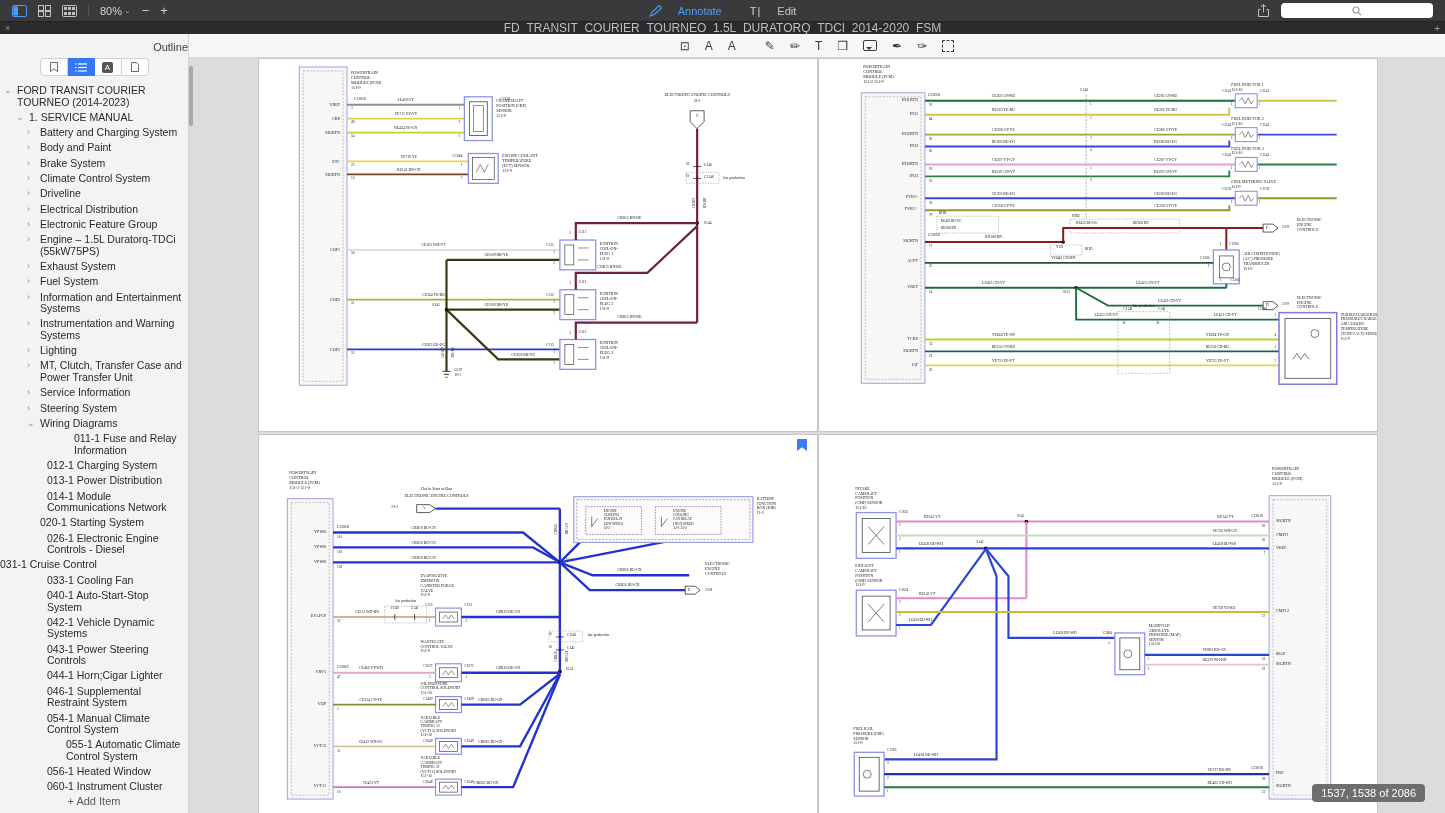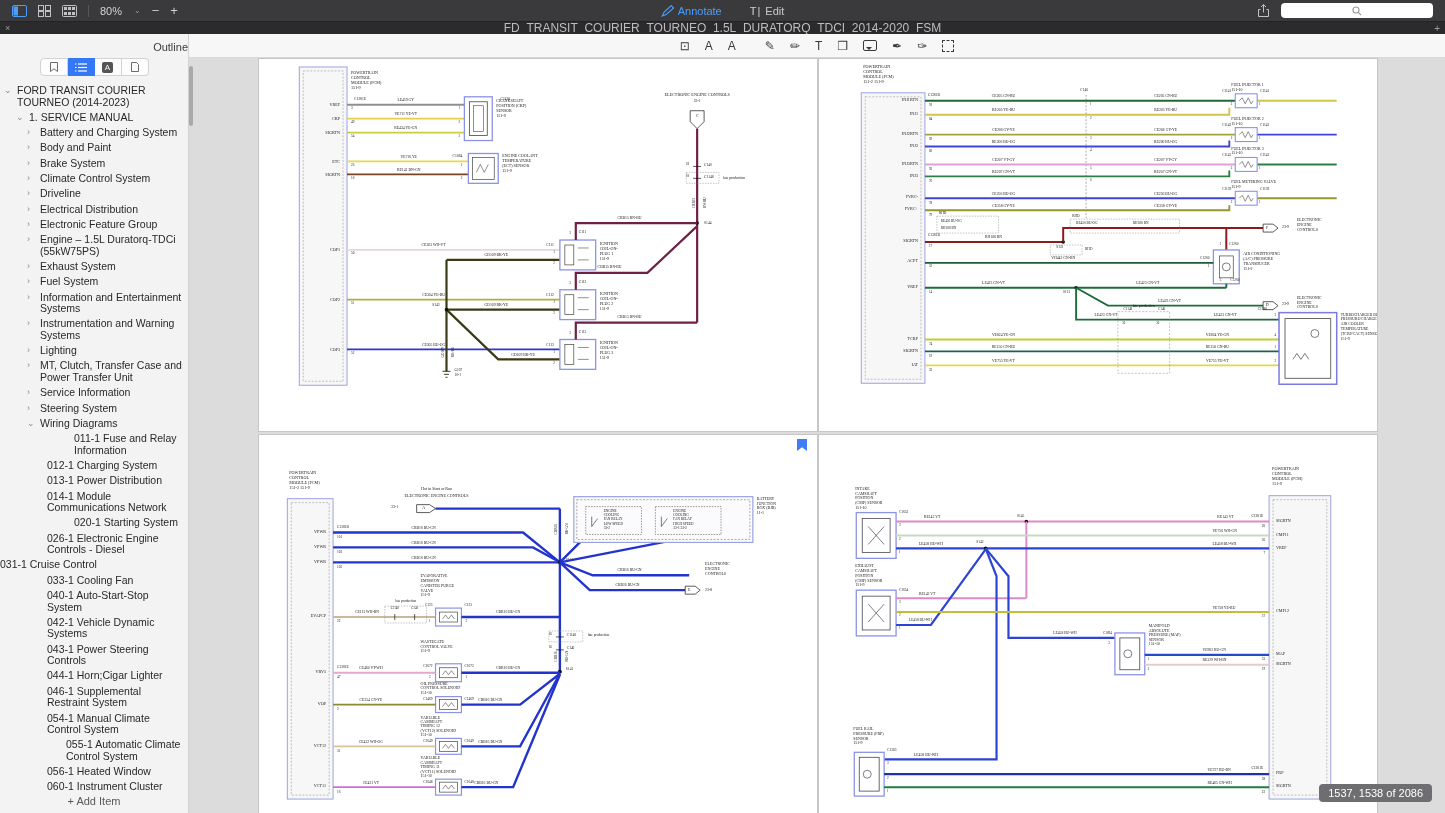--- a/index.html
+++ b/index.html
@@ -5,23 +5,23 @@
   html,body{margin:0;padding:0}
   body{width:1445px;height:813px;overflow:hidden;position:relative;
        font-family:"Liberation Sans",sans-serif;background:#dcdcdd;}
 
   
   .toolbar{position:absolute;top:0;left:0;right:0;height:21px;background:#3a3a3c;
            border-bottom:1px solid #232325;display:flex;align-items:center;color:#c9c9cb;font-size:11px;}
   .tb-left{display:flex;align-items:center;gap:11px;padding-left:12px;}
   .tb-center{position:absolute;left:50%;transform:translateX(-50%);display:flex;align-items:center;gap:28px;}
   .tb-right{margin-left:auto;display:flex;align-items:center;gap:12px;padding-right:12px;}
-  .tbtn{display:flex;align-items:center;gap:4px;cursor:default;}
+  .tbtn{display:flex;align-items:center;gap:16px;cursor:default;}
   .tb-div{width:1px;height:12px;background:#565658;}
-  .zoomlbl{display:flex;align-items:center;gap:12px;color:#d2d2d4;}
+  .zoomlbl{display:flex;align-items:center;gap:2px;color:#d2d2d4;}
   .chev{font-size:8px;color:#9a9a9c;}
   .pm{font-size:13px;color:#cfcfd1;line-height:10px;}
   .annotate{color:#4f9cf7;}
   .editT{color:#cfcfd1;font-size:11px;letter-spacing:1px;}
   .search{width:152px;height:15px;background:#ffffff;border-radius:4px;display:flex;align-items:center;justify-content:center;}
   .tabbar{position:absolute;top:22px;left:0;right:0;height:12px;background:#2b2b2d;
           display:flex;align-items:center;color:#b5b5b7;font-size:9px;}
   .tab-close{position:absolute;left:5px;color:#9a9a9c;font-size:9px;}
   .tab-title{position:absolute;left:50%;transform:translateX(-50%);color:#bdbdbf;font-size:12px;white-space:nowrap;}
   .tab-add{position:absolute;right:5px;color:#9a9a9c;font-size:10px;}
@@ -54,21 +54,21 @@
   .bubble:after{content:"";position:absolute;left:2px;bottom:-3px;border:3px solid transparent;border-top-color:#3a3a3c;}
   .dashsq{width:10px;height:10px;border:1px dashed #3a3a3c;display:inline-block;}
   .vthumb{position:absolute;left:0px;top:8px;width:4px;height:60px;background:#a9a9ab;border-radius:2px;}
   .docarea{position:absolute;top:24px;left:0;right:0;bottom:0;background:#dcdcdd;overflow:hidden;}
   .page{position:absolute;background:#fff;border:1px solid #c6c6c8;box-sizing:border-box;}
   #pTL{left:69px;top:0;width:560px;height:374px;}
   #pTR{left:629px;top:0;width:560px;height:374px;}
   #pBL{left:69px;top:376px;width:560px;height:436px;}
   #pBR{left:629px;top:376px;width:560px;height:436px;}
   .bookmark{position:absolute;left:538px;top:2px;}
-  .pageind{position:absolute;right:13px;bottom:11px;background:#6e6e70;color:#fff;font-size:11px;
+  .pageind{position:absolute;right:20px;bottom:11px;background:#6e6e70;color:#fff;font-size:11px;
            padding:3px 9px;border-radius:4px;}
   svg text{font-family:"Liberation Serif",serif;}
 </style>
 </head>
 <body>
 
 <div class="toolbar">
   <div class="tb-left">
     <span class="tbtn">
       <svg width="15" height="12" viewBox="0 0 15 12">
@@ -190,21 +190,21 @@
       <div class="titem" style="padding-left: 40px;"><span class="tchev" style="left: 27px;">›</span><span>Instrumentation and Warning Systems</span></div>
       <div class="titem" style="padding-left: 40px;"><span class="tchev" style="left: 27px;">›</span><span>Lighting</span></div>
       <div class="titem" style="padding-left: 40px;"><span class="tchev" style="left: 27px;">›</span><span>MT, Clutch, Transfer Case and Power Transfer Unit</span></div>
       <div class="titem" style="padding-left: 40px;"><span class="tchev" style="left: 27px;">›</span><span>Service Information</span></div>
       <div class="titem" style="padding-left: 40px;"><span class="tchev" style="left: 27px;">›</span><span>Steering System</span></div>
       <div class="titem" style="padding-left: 40px;"><span class="tchev" style="left: 27px;">⌄</span><span>Wiring Diagrams</span></div>
       <div class="titem" style="padding-left: 74px;"><span>011-1 Fuse and Relay Information</span></div>
       <div class="titem" style="padding-left: 47px;"><span>012-1 Charging System</span></div>
       <div class="titem" style="padding-left: 47px;"><span>013-1 Power Distribution</span></div>
       <div class="titem" style="padding-left: 47px;"><span>014-1 Module Communications Network</span></div>
-      <div class="titem" style="padding-left: 74px;"><span>020-1 Starting System</span></div>
+      <div class="titem" style="padding-left: 40px;"><span>020-1 Starting System</span></div>
       <div class="titem" style="padding-left: 47px;"><span>026-1 Electronic Engine Controls - Diesel</span></div>
       <div class="titem" style=""><span>031-1 Cruise Control</span></div>
       <div class="titem" style="padding-left: 47px;"><span>033-1 Cooling Fan</span></div>
       <div class="titem" style="padding-left: 47px;"><span>040-1 Auto-Start-Stop System</span></div>
       <div class="titem" style="padding-left: 47px;"><span>042-1 Vehicle Dynamic Systems</span></div>
       <div class="titem" style="padding-left: 47px;"><span>043-1 Power Steering Controls</span></div>
       <div class="titem" style="padding-left: 47px;"><span>044-1 Horn;Cigar Lighter</span></div>
       <div class="titem" style="padding-left: 47px;"><span>046-1 Supplemental Restraint System</span></div>
       <div class="titem" style="padding-left: 47px;"><span>054-1 Manual Climate Control System</span></div>
       <div class="titem" style="padding-left: 66px;"><span>055-1 Automatic Climate Control System</span></div>

